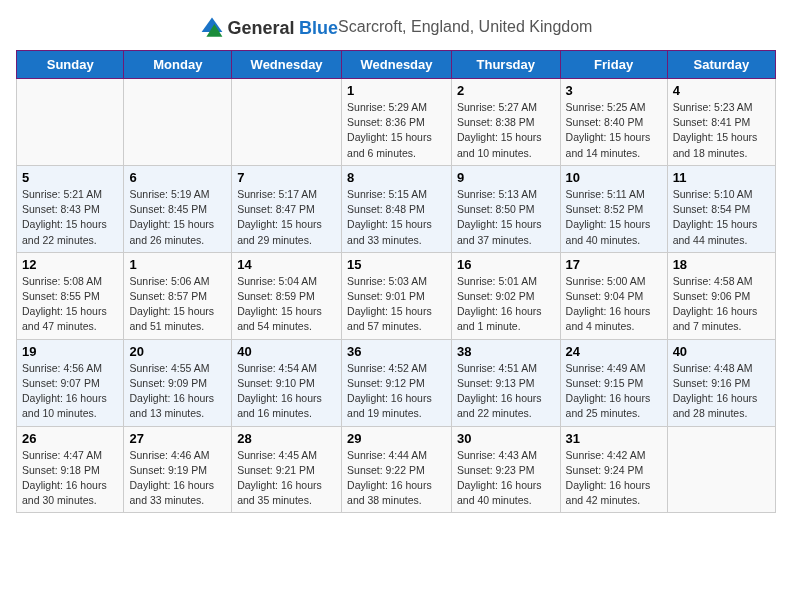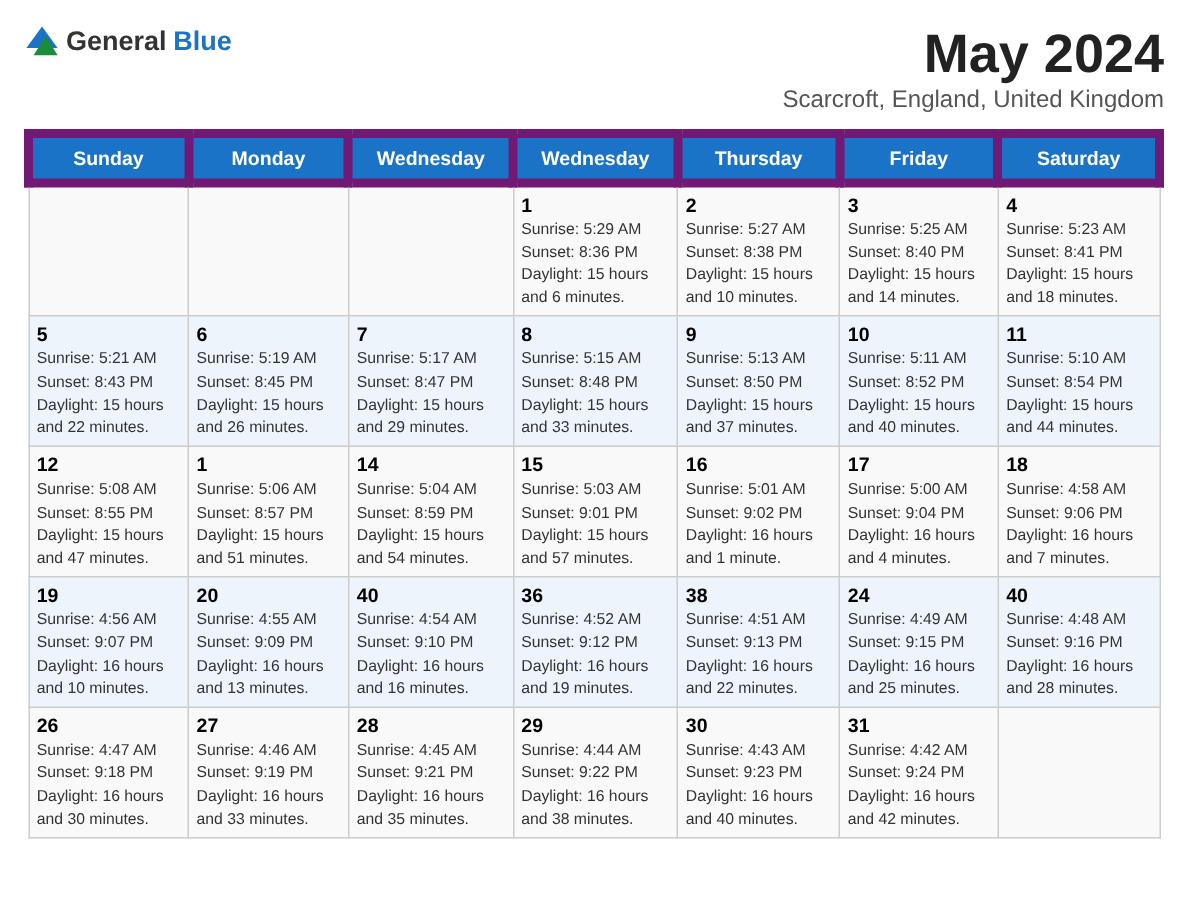--- a/index.html
+++ b/index.html
@@ -5,21 +5,21 @@
     * { box-sizing: border-box; margin: 0; padding: 0; }
     body {
       font-family: Arial, sans-serif;
       background: #fff;
       width: 792px;
       min-height: 612px;
       padding: 16px;
     }
     .header-area {
       display: flex;
-      justify-content: space-between;
+      justify-content: center;
       align-items: flex-start;
       margin-bottom: 10px;
     }
     .logo {
       display: flex;
       align-items: center;
       gap: 4px;
     }
     .logo-text-general {
       font-size: 18px;
@@ -56,21 +56,21 @@
       border-collapse: collapse;
       font-size: 11px;
     }
     thead tr th {
       background-color: #1a73c7;
       color: #fff;
       text-align: center;
       padding: 6px 4px;
       font-size: 13px;
       font-weight: bold;
-      border: 6px solid #701a75;
+      border: 1px solid #701a75;
     }
     tbody tr td {
       border: 1px solid #ccc;
       vertical-align: top;
       padding: 4px 5px;
       width: 113px;
       min-height: 70px;
     }
     tbody tr:nth-child(odd) td {
       background-color: #f9f9f9;
@@ -102,21 +102,20 @@
       <polygon points="18,10 28,26 8,26" fill="#1a8c3a"></polygon>
     </svg>
     <div>
       <div>
         <span class="logo-text-general">General</span>
         <span class="logo-text-blue">Blue</span>
       </div>
     </div>
   </div>
   <div class="title-area">
-    <div class="main-title">May 2024</div>
     <div class="subtitle">Scarcroft, England, United Kingdom</div>
   </div>
 </div>
 
 <table>
   <thead>
     <tr>
     <th>Sunday</th>
         <th>Monday</th>
         <th>Wednesday</th>

